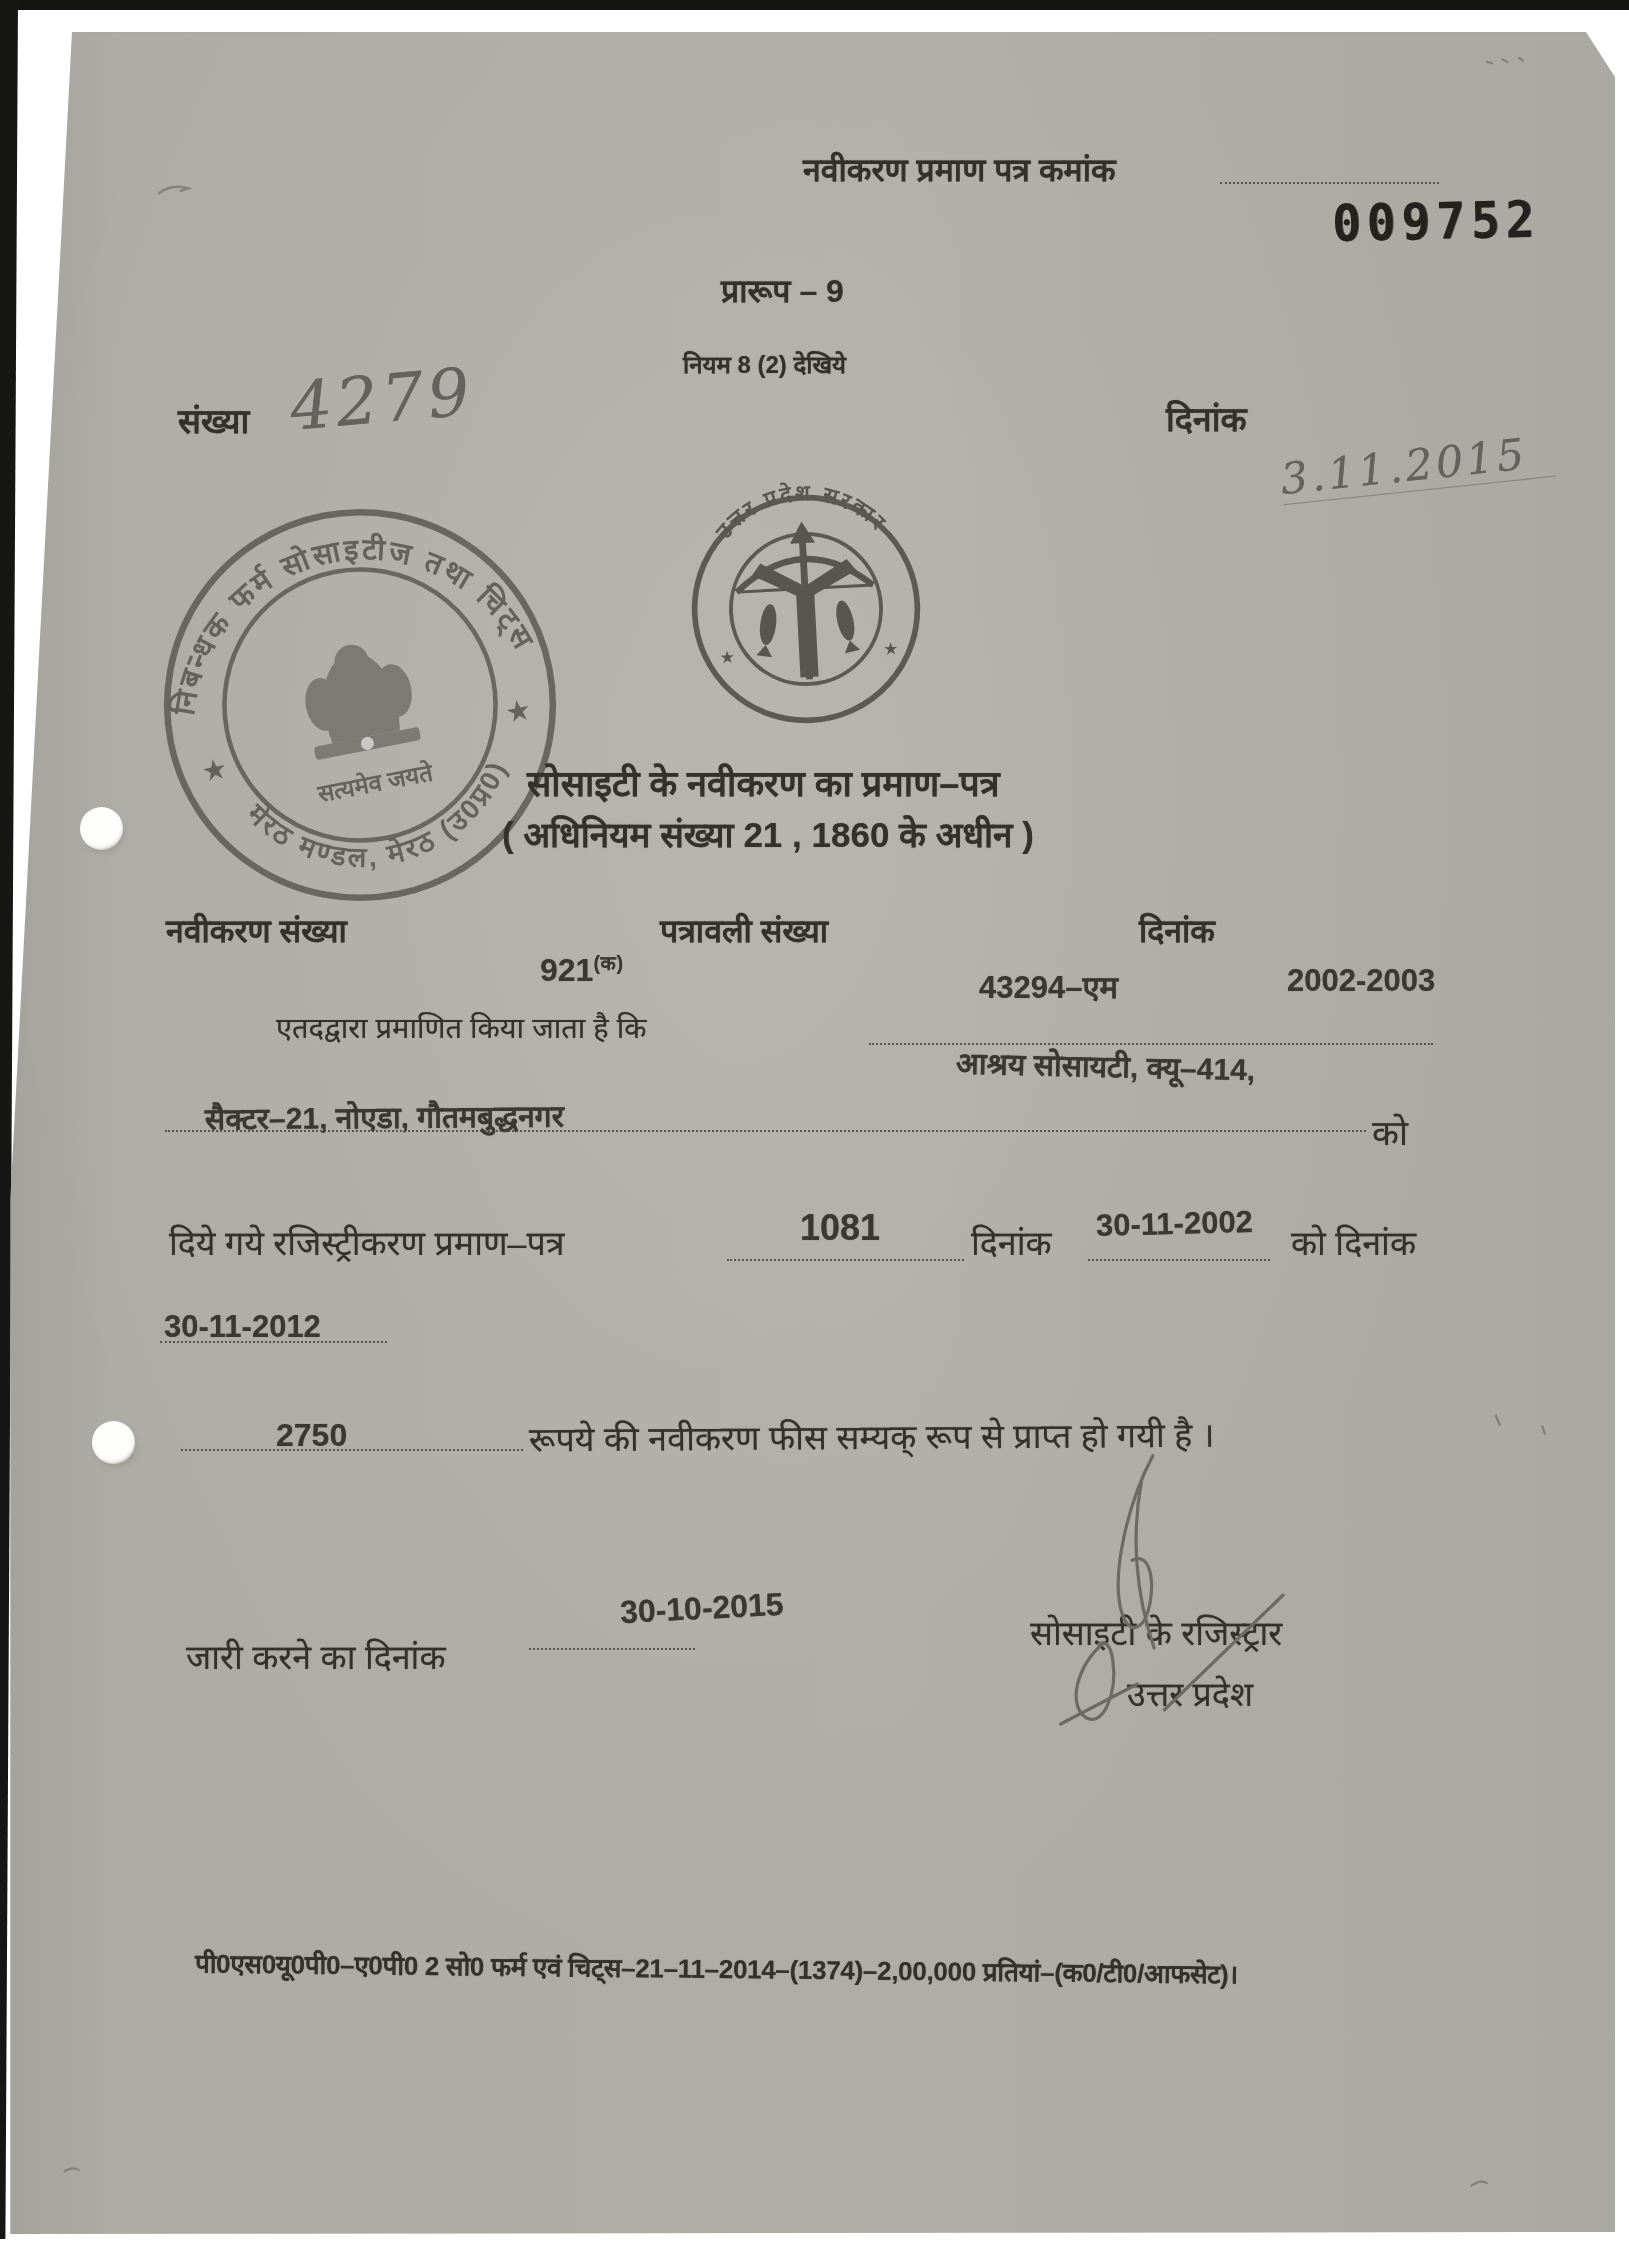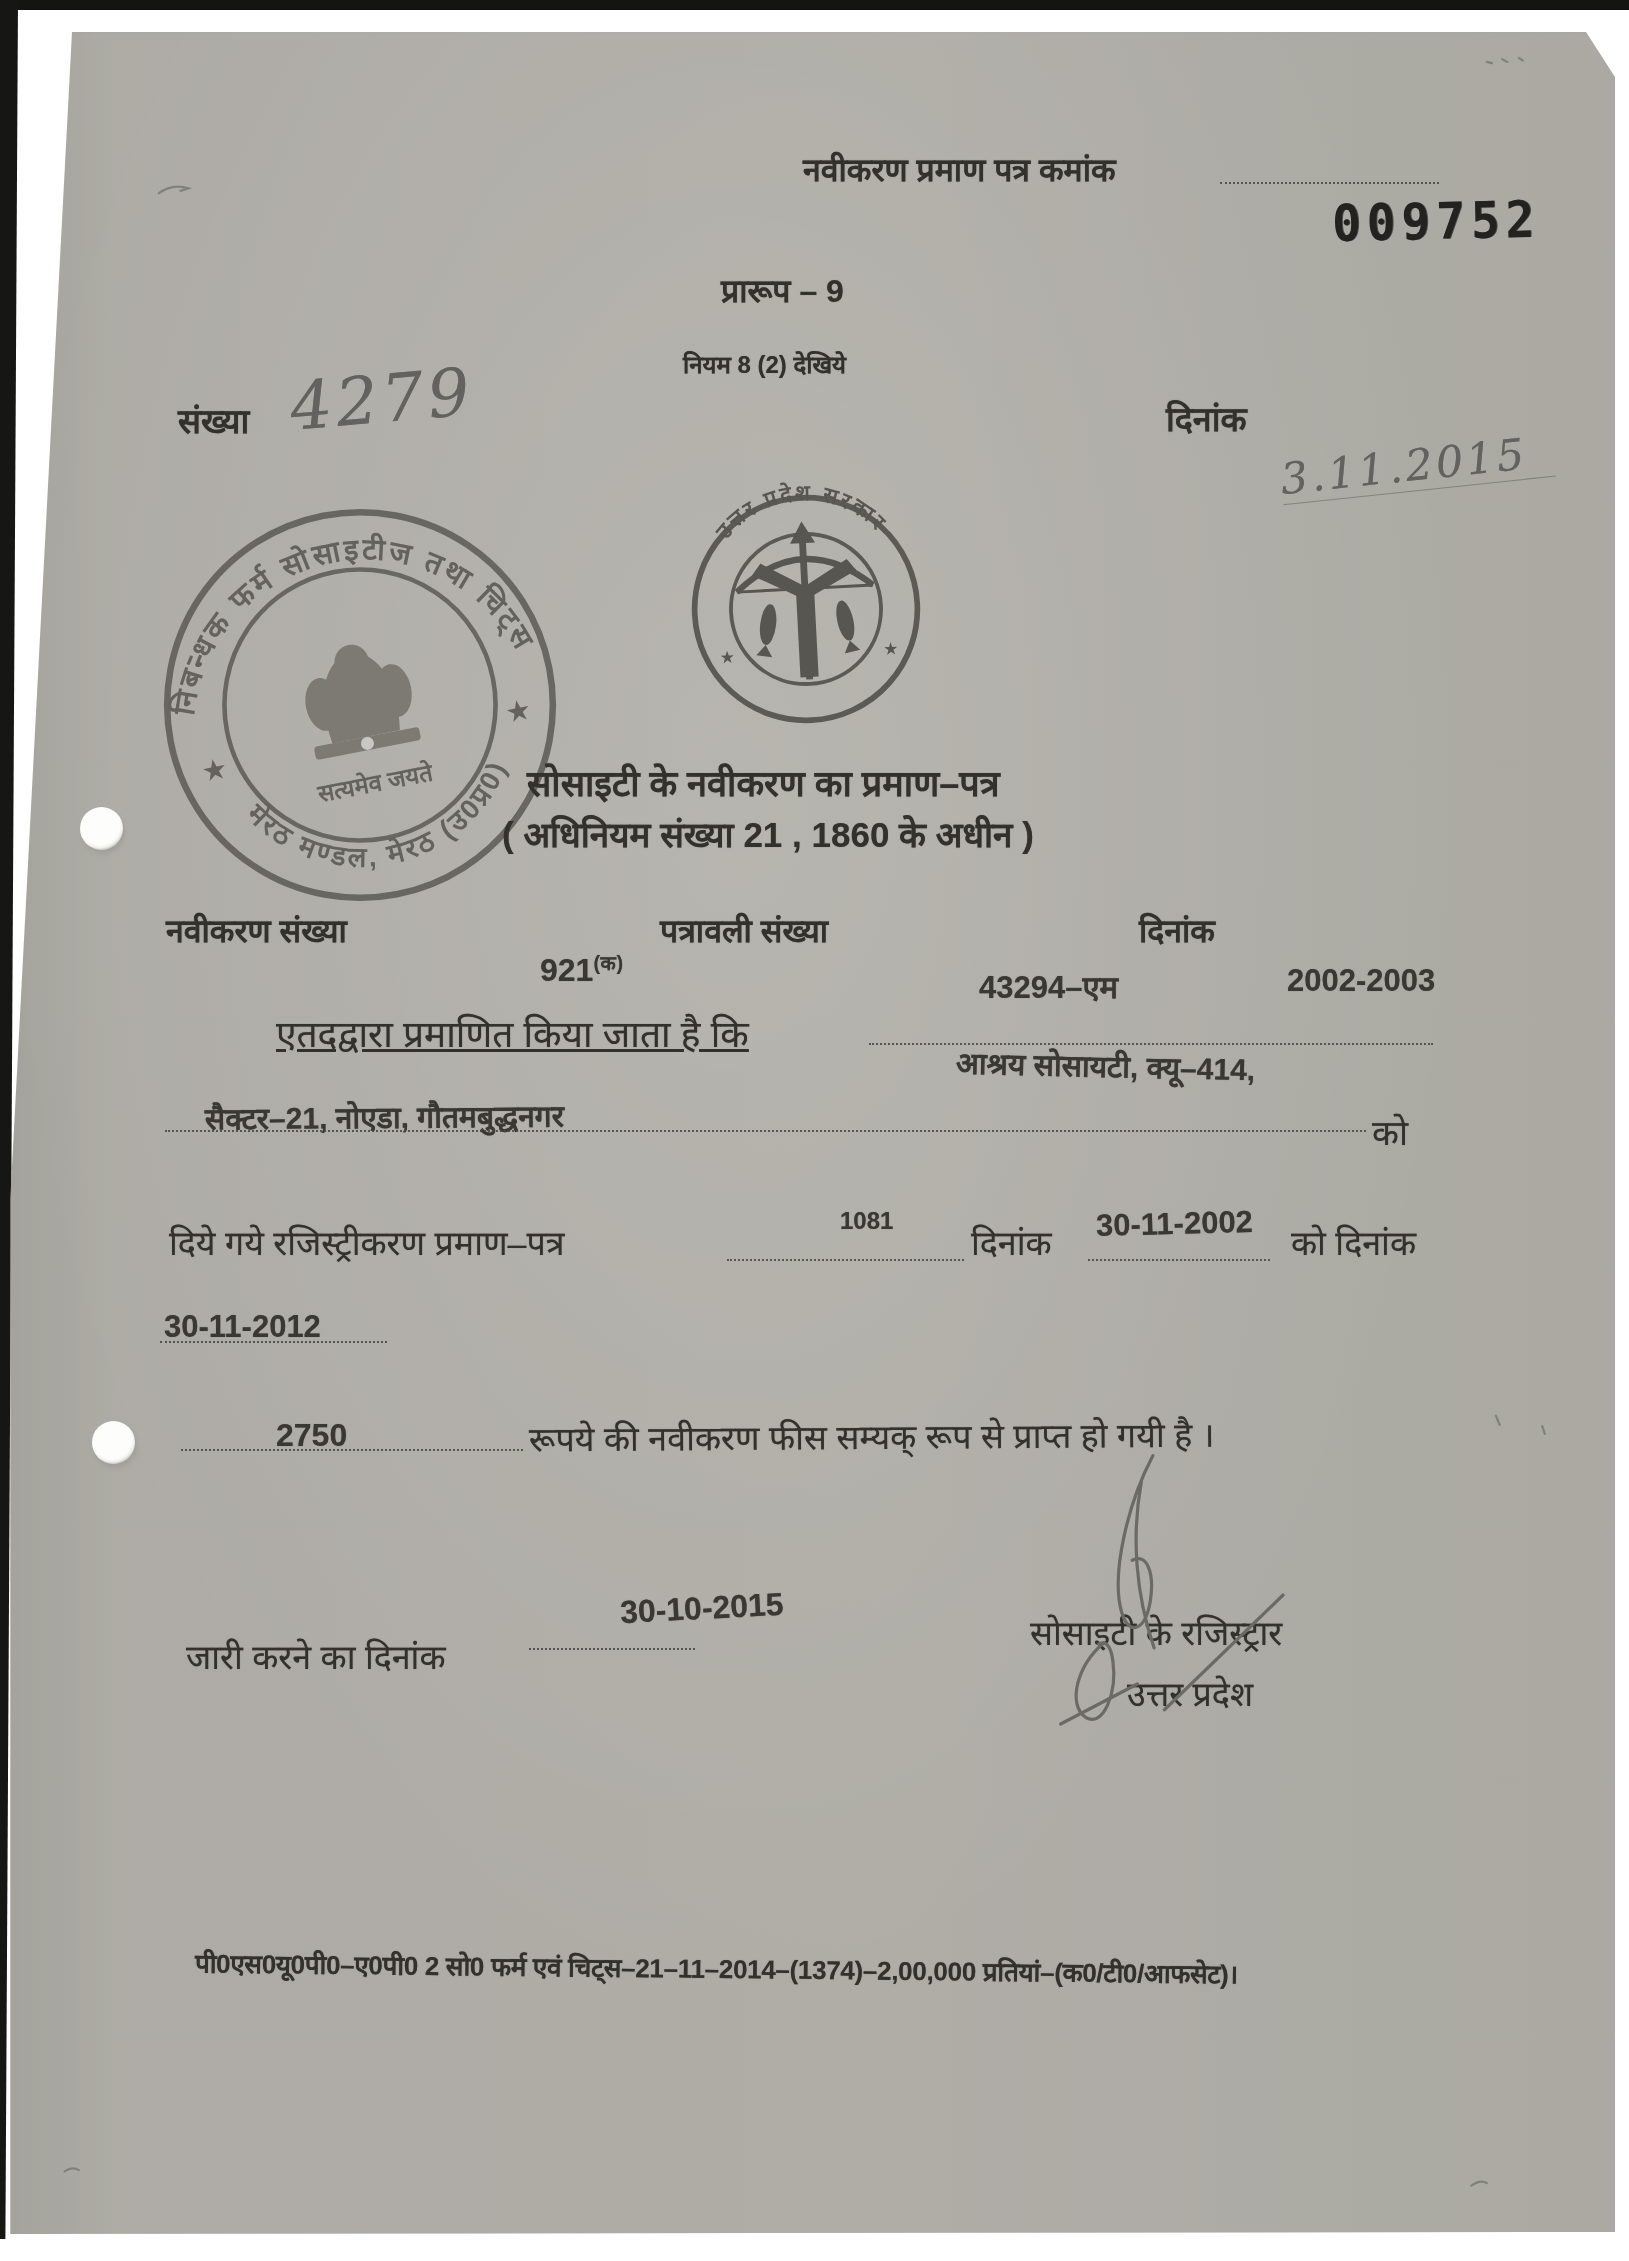--- a/index.html
+++ b/index.html
@@ -127,30 +127,30 @@
     <div class="t b" style="left:166px;top:908px;font-size:32px;">नवीकरण संख्या</div>
     <div class="t b" style="left:660px;top:908px;font-size:32px;">पत्रावली संख्या</div>
     <div class="t b" style="left:1139px;top:908px;font-size:32px;">दिनांक</div>
 
     <div class="t typed" style="left:540px;top:952px;font-size:32px;">
       <span>921</span><span class="sup">(क)</span>
     </div>
     <div class="t typed" style="left:979px;top:965px;font-size:31px;">43294–एम</div>
     <div class="t typed" style="left:1287px;top:963px;font-size:31px;">2002-2003</div>
 
-    <div class="t" style="left:276px;top:1007px;font-size:37px;text-decoration:underline;">एतदद्वारा प्रमाणित किया जाता है कि</div>
+    <div class="t" style="left:276px;top:1007px;font-size:29px;">एतदद्वारा प्रमाणित किया जाता है कि</div>
     <div class="dots" style="left:869px;top:1043px;width:564px;border-bottom-width:2.6px;"></div>
     <div class="t typed" style="left:956px;top:1045px;font-size:30px;transform:rotate(1.3deg);">आश्रय सोसायटी, क्यू–414,</div>
 
     <div class="t typed" style="left:205px;top:1096px;font-size:30px;transform:rotate(-0.5deg);">सैक्टर–21, नोएडा, गौतमबुद्धनगर</div>
     <div class="dots" style="left:165px;top:1130px;width:1201px;border-bottom-width:2.6px;"></div>
     <div class="t" style="left:1372px;top:1108px;font-size:35px;">को</div>
 
     <div class="t" style="left:169px;top:1219px;font-size:34px;">दिये गये रजिस्ट्रीकरण प्रमाण–पत्र</div>
-    <div class="t typed" style="left:840px;top:1207px;font-size:24px;text-align:center;">1081</div>
+    <div class="t typed" style="left:800px;top:1207px;font-size:36px;text-align:center;">1081</div>
     <div class="dots" style="left:727px;top:1259px;width:237px;border-bottom-width:2.6px;"></div>
     <div class="t" style="left:971px;top:1219px;font-size:34px;">दिनांक</div>
     <div class="t typed" style="left:1096px;top:1206px;font-size:31px;transform:rotate(-1.5deg);">30-11-2002</div>
     <div class="dots" style="left:1088px;top:1259px;width:182px;border-bottom-width:2.6px;"></div>
     <div class="t" style="left:1291px;top:1219px;font-size:34px;">को दिनांक</div>
 
     <div class="t typed" style="left:164px;top:1309px;font-size:31px;text-align:center;">30-11-2012</div>
     <div class="dots" style="left:160px;top:1341px;width:227px;border-bottom-width:2.6px;"></div>
 
     <div class="dots" style="left:181px;top:1449px;width:342px;border-bottom-width:2.6px;"></div>

